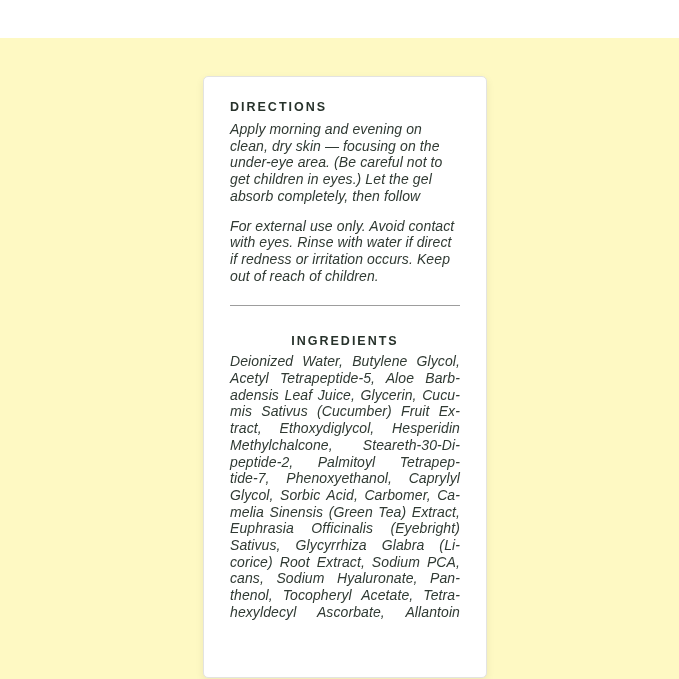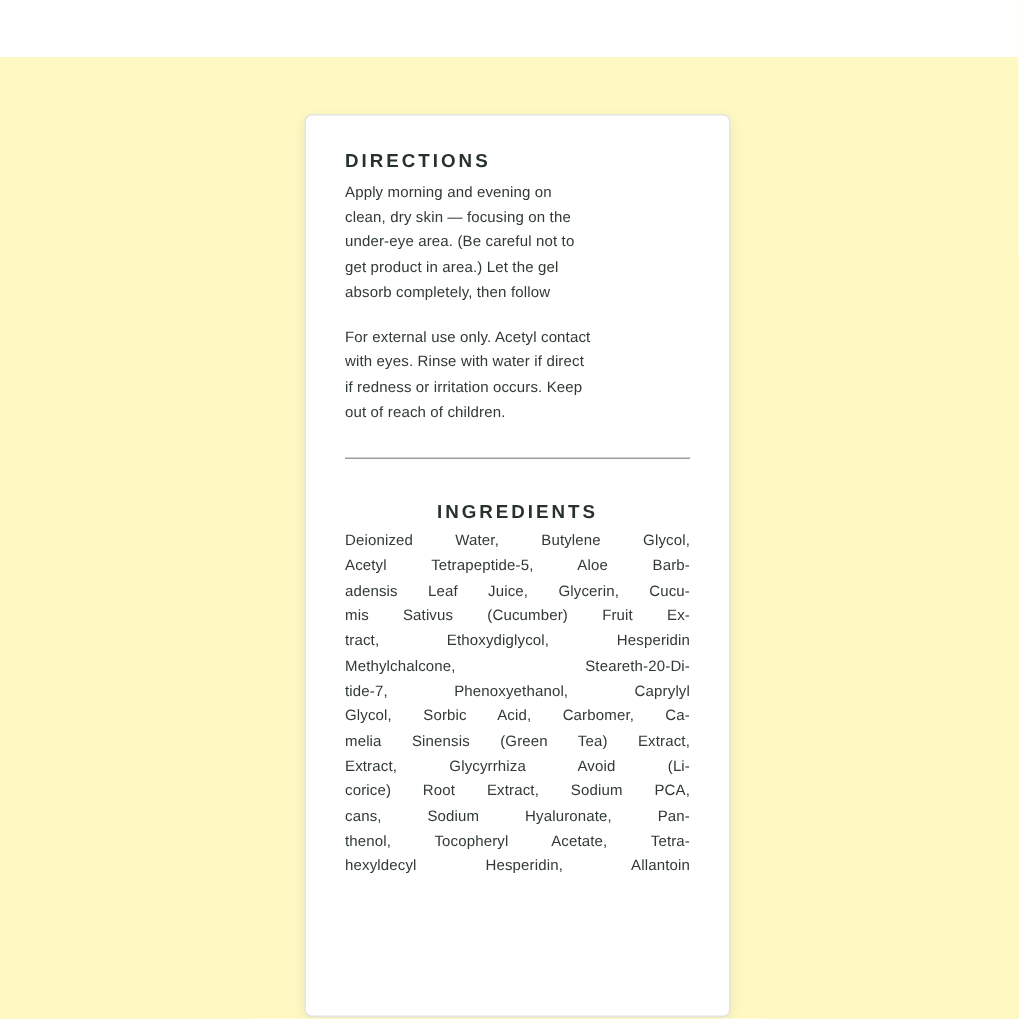--- a/index.html
+++ b/index.html
@@ -27,25 +27,26 @@
   }
   .heading {
     font-size: 12.5px;
     font-weight: 700;
     letter-spacing: 2px;
     color: #27322b;
     line-height: 17px;
   }
   .para { margin-top: 5px; }
   .para .line {
-    font-size: 10px;
+    font-size: 14px;
     line-height: 16.7px;
     color: #303a33;
     letter-spacing: 0.1px;
     white-space: nowrap;
+    font-style: italic;
   }
   .para.justified .line {
     white-space: normal;
     text-align: justify;
     text-align-last: justify;
   }
   .para.warning { margin-top: 13px; }
   .divider {
     border: none;
     height: 1px;
@@ -61,46 +62,48 @@
 
 <div class="stage">
   <div class="card">
 
     <div class="heading">DIRECTIONS</div>
 
     <div class="para usage">
         <div class="line">Apply morning and evening on</div>
         <div class="line">clean, dry skin — focusing on the</div>
         <div class="line">under-eye area. (Be careful not to</div>
-        <div class="line">get product in area.) Let the gel</div>
+        <div class="line">get children in eyes.) Let the gel</div>
         <div class="line">absorb completely, then follow</div>
       </div>
 
     <div class="para warning">
-        <div class="line">For external use only. Acetyl contact</div>
+        <div class="line">For external use only. Avoid contact</div>
         <div class="line">with eyes. Rinse with water if direct</div>
         <div class="line">if redness or irritation occurs. Keep</div>
         <div class="line">out of reach of children.</div>
       </div>
 
     <hr class="divider">
 
     <div class="heading ingredients">INGREDIENTS</div>
 
     <div class="para justified ingredients">
         <div class="line">Deionized Water, Butylene Glycol,</div>
         <div class="line">Acetyl Tetrapeptide-5, Aloe Barb-</div>
         <div class="line">adensis Leaf Juice, Glycerin, Cucu-</div>
         <div class="line">mis Sativus (Cucumber) Fruit Ex-</div>
         <div class="line">tract, Ethoxydiglycol, Hesperidin</div>
-        <div class="line">Methylchalcone, Steareth-20-Di-</div>
+        <div class="line">Methylchalcone, Steareth-30-Di-</div>
+        <div class="line">peptide-2, Palmitoyl Tetrapep-</div>
         <div class="line">tide-7, Phenoxyethanol, Caprylyl</div>
         <div class="line">Glycol, Sorbic Acid, Carbomer, Ca-</div>
         <div class="line">melia Sinensis (Green Tea) Extract,</div>
-        <div class="line">Extract, Glycyrrhiza Avoid (Li-</div>
+        <div class="line">Euphrasia Officinalis (Eyebright)</div>
+        <div class="line">Sativus, Glycyrrhiza Glabra (Li-</div>
         <div class="line">corice) Root Extract, Sodium PCA,</div>
         <div class="line">cans, Sodium Hyaluronate, Pan-</div>
         <div class="line">thenol, Tocopheryl Acetate, Tetra-</div>
-        <div class="line">hexyldecyl Hesperidin, Allantoin</div>
+        <div class="line">hexyldecyl Ascorbate, Allantoin</div>
       </div>
 
   </div>
 </div>
 
 </body></html>

